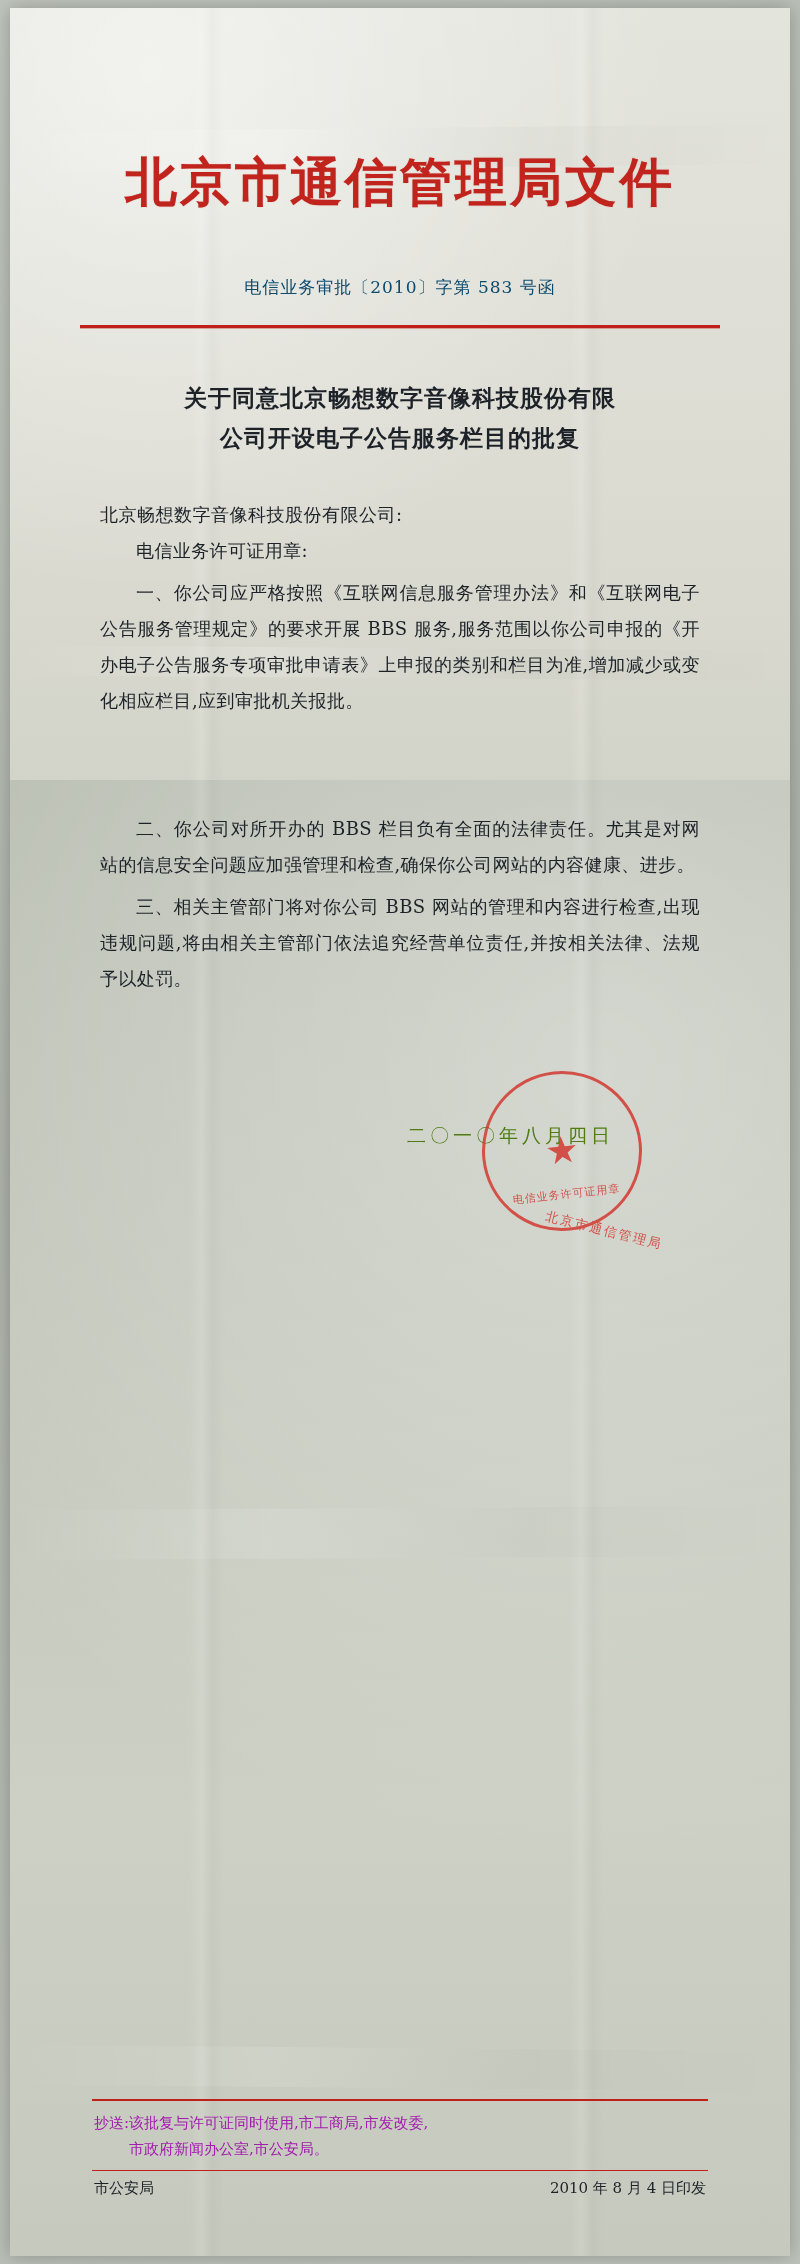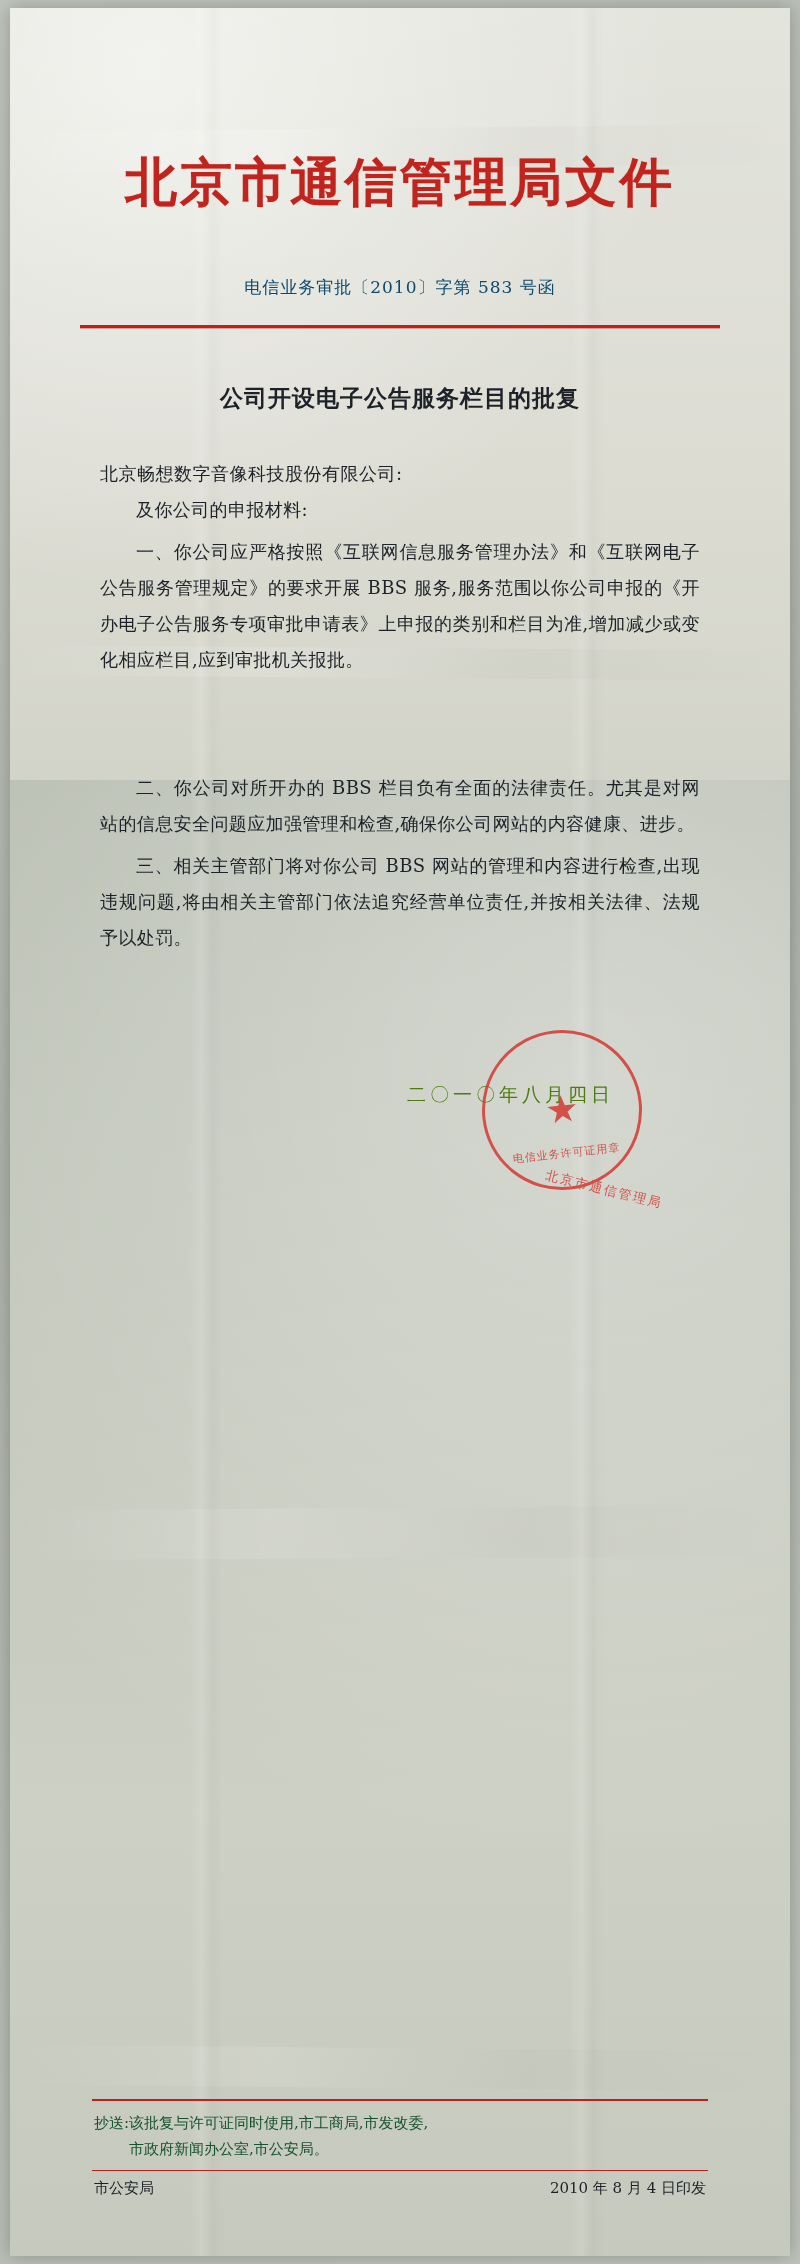--- a/index.html
+++ b/index.html
@@ -209,21 +209,21 @@
   .footer-line {
     height: 2px;
     background: #bf2019;
     margin: 0;
   }
   .footer-line.thin { height: 1px; }
   .cc {
     display: flex;
     padding: 10px 0 8px 2px;
     font-size: 15px;
-    color: #14532d;
+    color: #a21caf;
     line-height: 1.7;
   }
   .cc-label { flex: 0 0 auto; }
   .cc-body { flex: 1 1 auto; }
   .issuer {
     display: flex;
     justify-content: space-between;
     padding: 8px 2px 0 2px;
     font-size: 15px;
     color: #1d2228;
@@ -247,26 +247,27 @@
 
       <div class="doc-title">北京市通信管理局文件</div>
 
       <div class="doc-number">电信业务审批〔2010〕字第 583 号函</div>
 
       <div class="red-rule"></div>
 
       <div class="body-wrap">
 
         <div class="subject">
+          <div>关于同意北京畅想数字音像科技股份有限</div>
           <div>公司开设电子公告服务栏目的批复</div>
         </div>
 
         <div class="recipient">北京畅想数字音像科技股份有限公司:</div>
 
-        <p class="para">及你公司的申报材料:</p>
+        <p class="para">电信业务许可证用章:</p>
         <p class="para">一、你公司应严格按照《互联网信息服务管理办法》和《互联网电子公告服务管理规定》的要求开展 BBS 服务,服务范围以你公司申报的《开办电子公告服务专项审批申请表》上申报的类别和栏目为准,增加减少或变化相应栏目,应到审批机关报批。</p>
 
         <div class="gap"></div>
 
         <p class="para">二、你公司对所开办的 BBS 栏目负有全面的法律责任。尤其是对网站的信息安全问题应加强管理和检查,确保你公司网站的内容健康、进步。</p>
         <p class="para">三、相关主管部门将对你公司 BBS 网站的管理和内容进行检查,出现违规问题,将由相关主管部门依法追究经营单位责任,并按相关法律、法规予以处罚。</p>
 
         <div class="date-row">
           <div class="date-text">二〇一〇年八月四日</div>
           <div class="seal">

